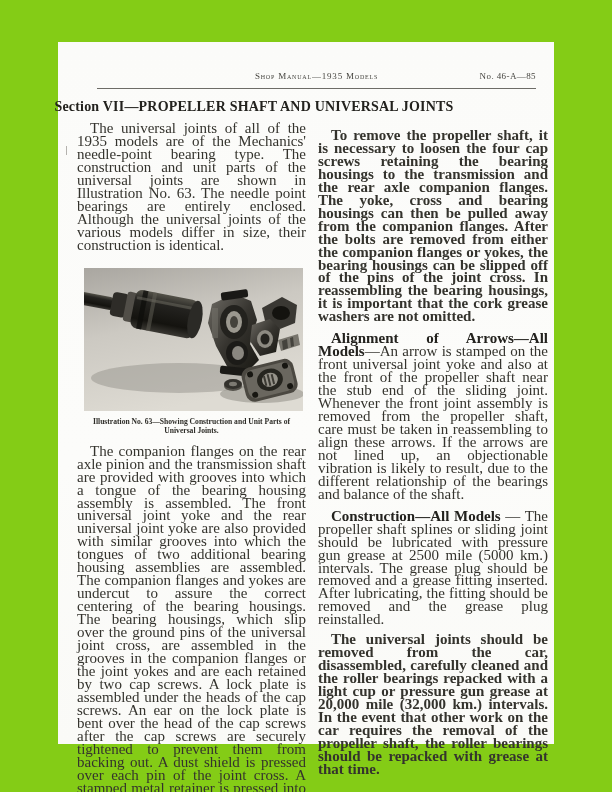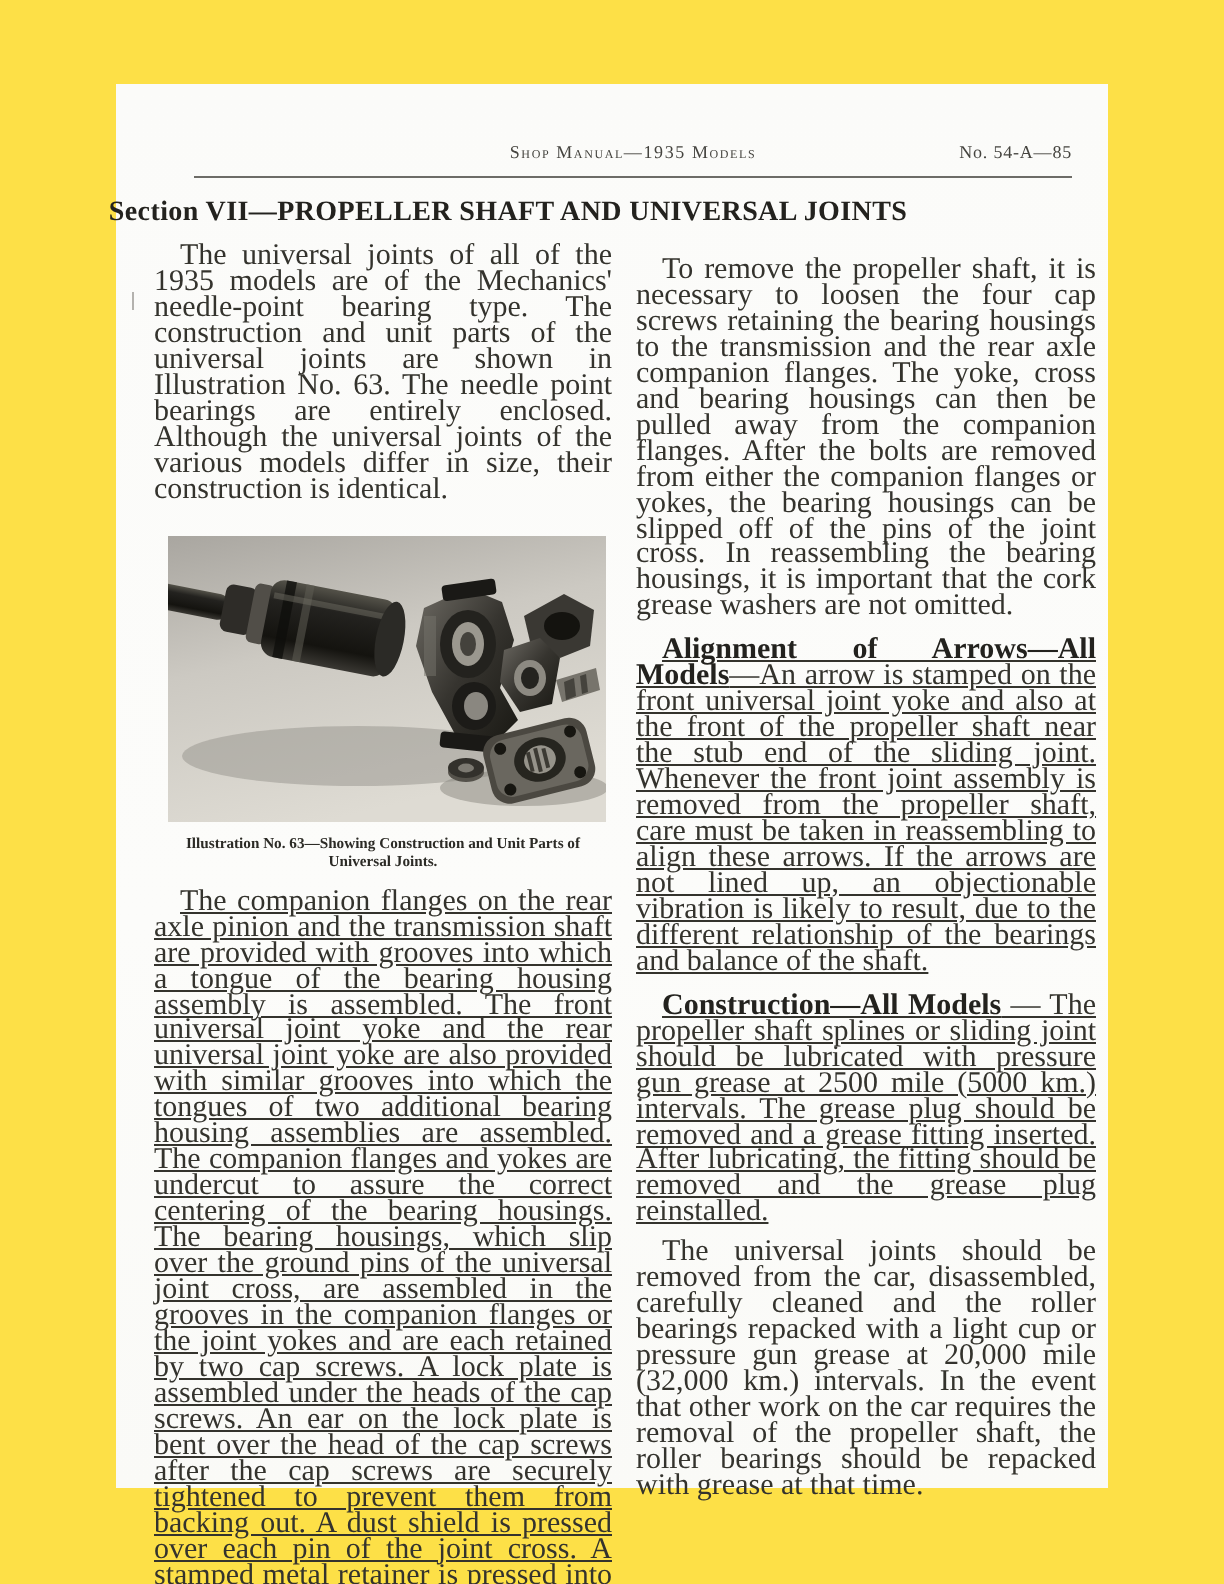--- a/index.html
+++ b/index.html
@@ -1,60 +1,60 @@
 <!DOCTYPE html>
 <html><head>
 <meta charset="utf-8">
 <style>
   html,body{margin:0;padding:0;}
   body{
     width:612px;height:792px;background:#ffffff;
     font-family:"Liberation Serif", serif;
     -webkit-font-smoothing:antialiased;
   }
-  .sheet{position:relative;width:612px;height:792px;background:#fde047;overflow:hidden;}
+  .sheet{position:relative;width:612px;height:792px;background:#84cc16;overflow:hidden;}
   .page-tint{position:absolute;left:58px;top:42px;width:496px;height:702px;
     background:linear-gradient(180deg,#fbfbf9 0%,#fcfcfa 60%,#fafaf7 100%);}
   .scan-mark{position:absolute;left:66px;top:146px;width:1px;height:9px;background:#b4b2ae;}
 
   .hdr{position:absolute;left:97px;top:71px;width:439px;height:16px;
     font-size:9px;color:#45443f;letter-spacing:0.8px;font-variant:small-caps;}
   .hdr-center{position:absolute;left:0;right:0;top:0;text-align:center;}
   .hdr-right{position:absolute;right:0;top:0;letter-spacing:0.4px;font-variant:normal;}
   .rule{position:absolute;left:97px;top:88px;width:439px;height:1px;background:#6d6c67;}
 
   .title{position:absolute;left:0;top:99px;width:508px;margin:0;text-align:center;
     font-size:14px;font-weight:bold;color:#23221e;letter-spacing:0.2px;}
 
   .col{position:absolute;top:122px;}
   .col.left{left:77px;width:229px;}
   .col.right{left:318px;width:230px;}
 
   p{margin:0;font-size:15px;line-height:12.95px;text-align:justify;color:#34332d;}
   .indent{text-indent:13px;}
   .fill{text-align-last:justify;}
-  .mt7{margin-top:7px;}
-  .mt9{margin-top:9px;text-decoration:underline;}
+  .mt7{margin-top:7px;font-weight:bold;}
+  .mt9{margin-top:9px;}
   b{color:#23221e;}
 
   figure{margin:16px 0 0 7px;width:219px;}
   figure svg{display:block;}
   figcaption{margin:6px 0 0 -7px;width:229px;text-align:center;
     font-size:7.6px;font-weight:bold;line-height:9.6px;color:#2c2b26;}
 </style>
 </head>
 <body>
 
 <div class="sheet">
   <div class="page-tint"></div>
   <div class="scan-mark"></div>
 
   <div class="hdr">
     <span class="hdr-center">Shop Manual—1935 Models</span>
-    <span class="hdr-right">No. 54-A—85</span>
+    <span class="hdr-right">No. 46-A—85</span>
   </div>
   <div class="rule"></div>
 
   <h1 class="title">Section VII—PROPELLER SHAFT AND UNIVERSAL JOINTS</h1>
 
   <div class="col left">
     <p class="indent">The universal joints of all of the 1935 models are of the Mechanics' needle-point bearing type. The construction and unit parts of the universal joints are shown in Illustration No. 63. The needle point bearings are entirely enclosed. Although the universal joints of the various models differ in size, their construction is identical.</p>
 
     <figure>
       <svg width="219" height="143" viewBox="0 0 219 143" role="img">

